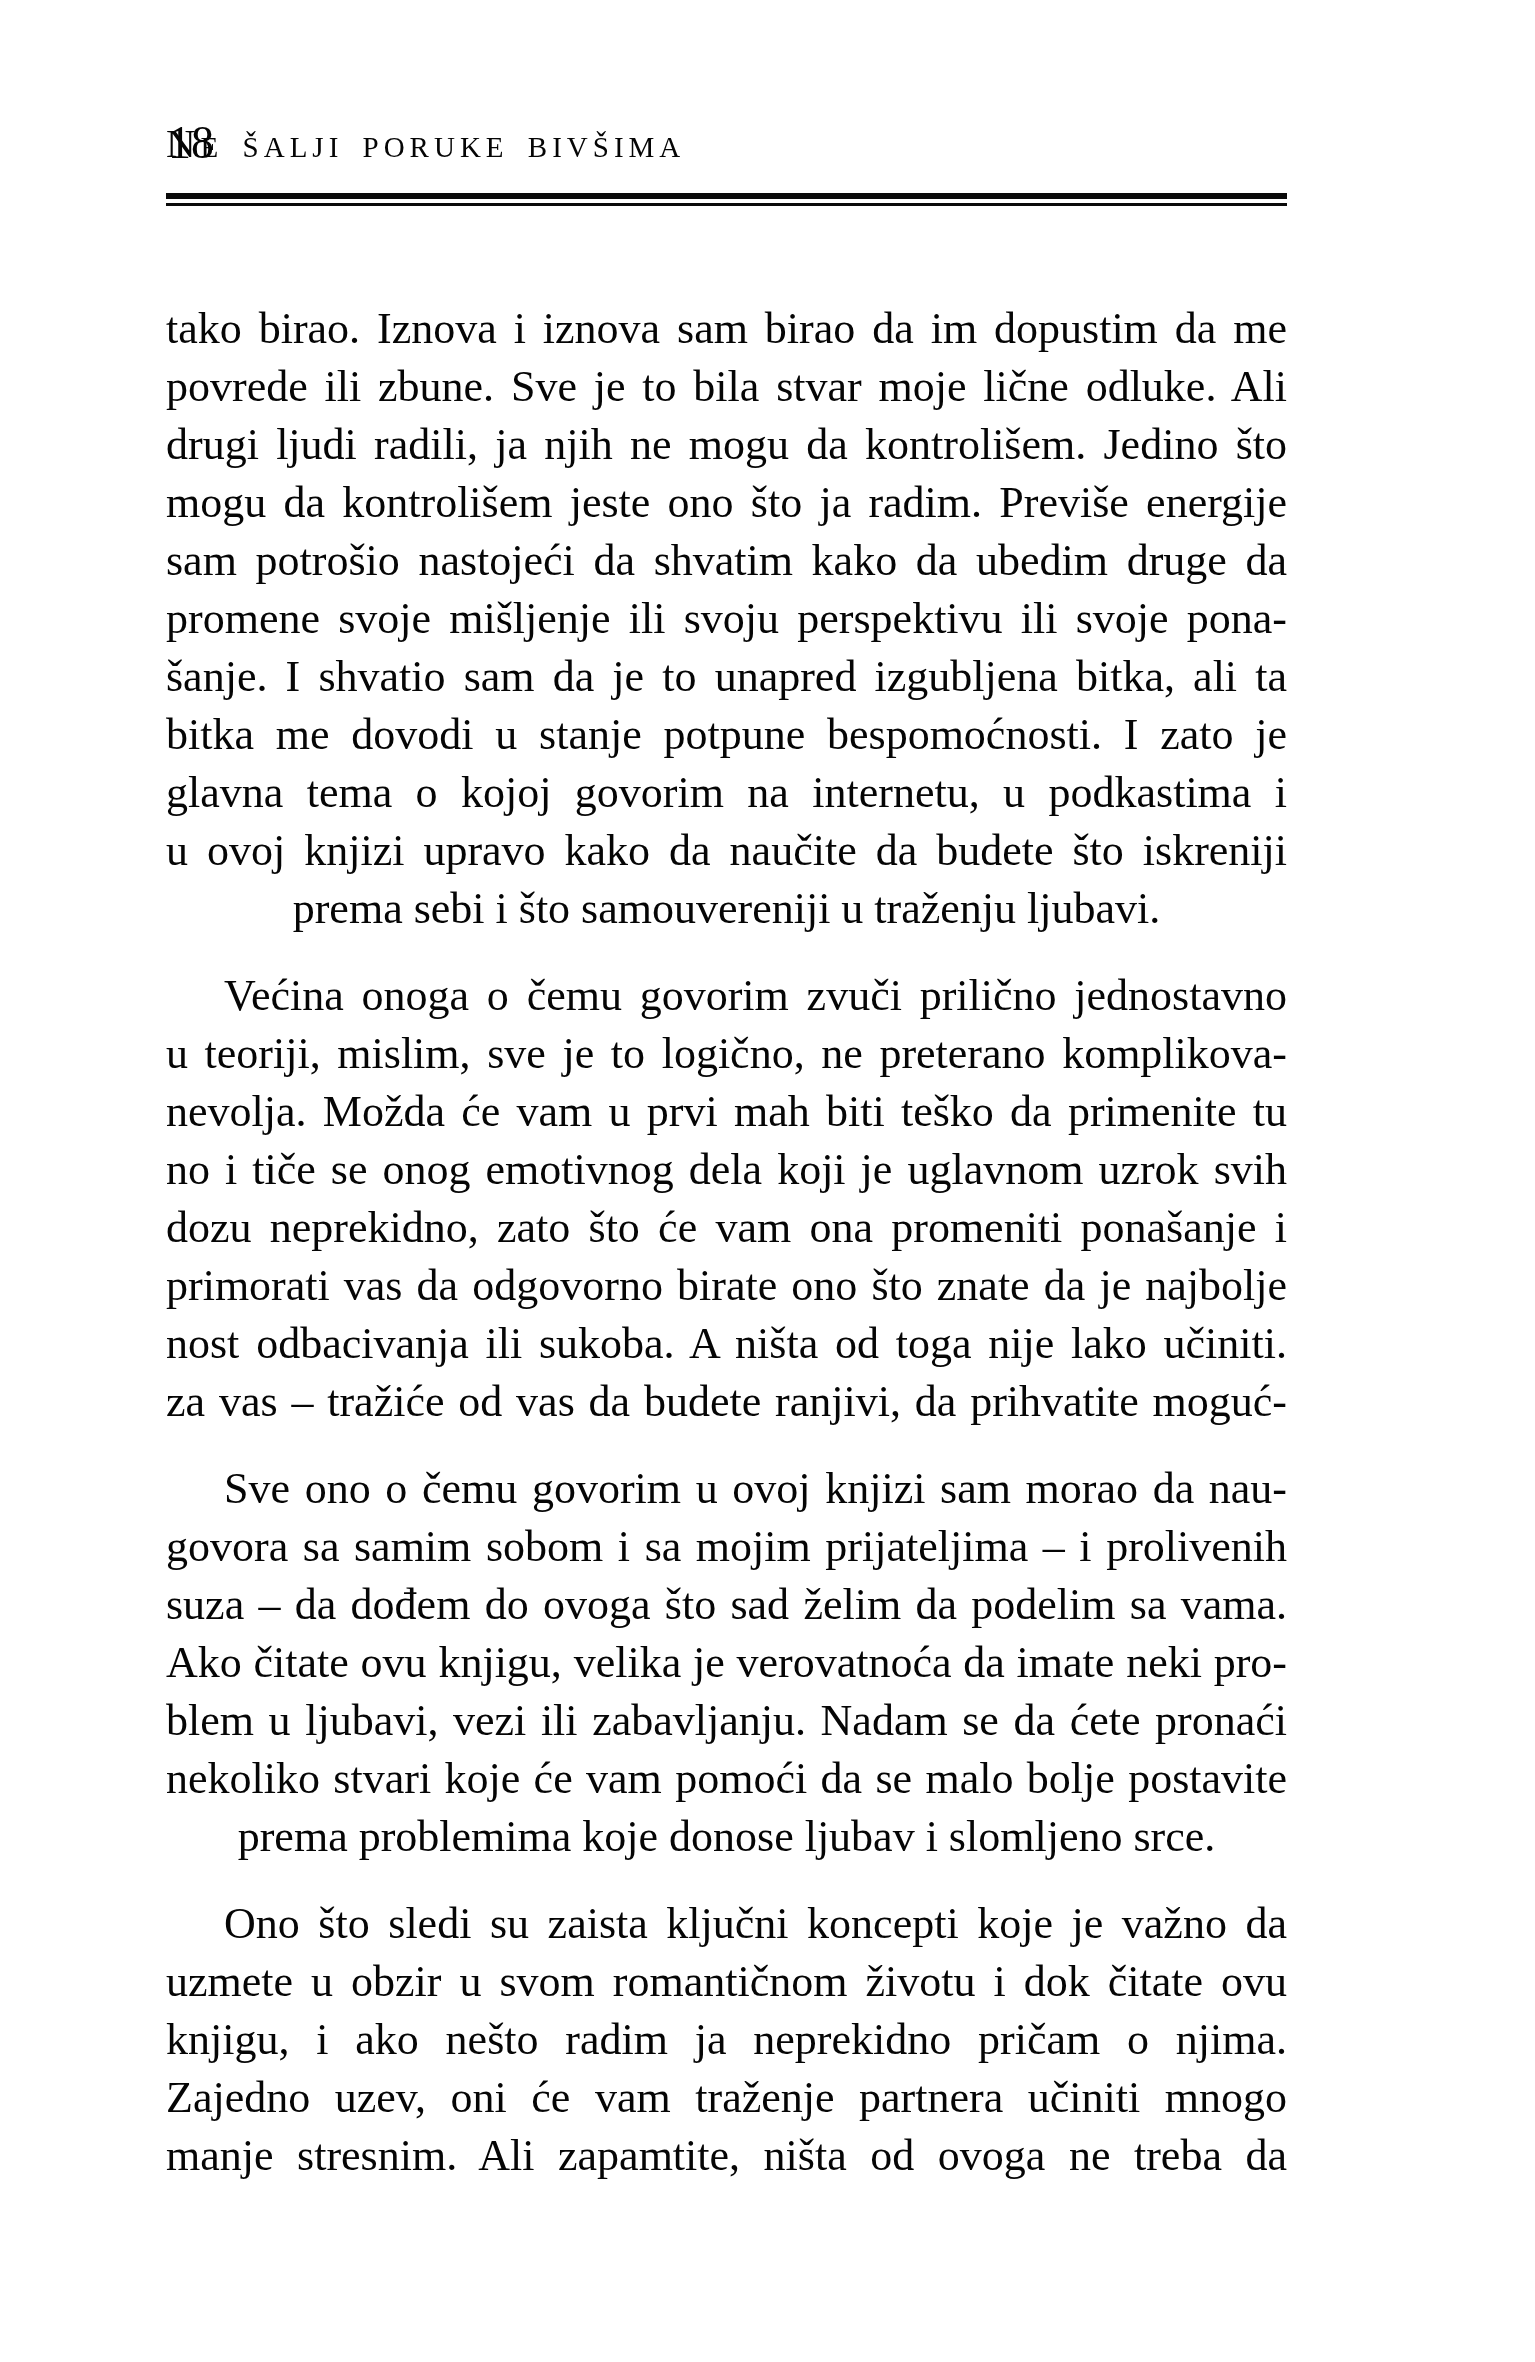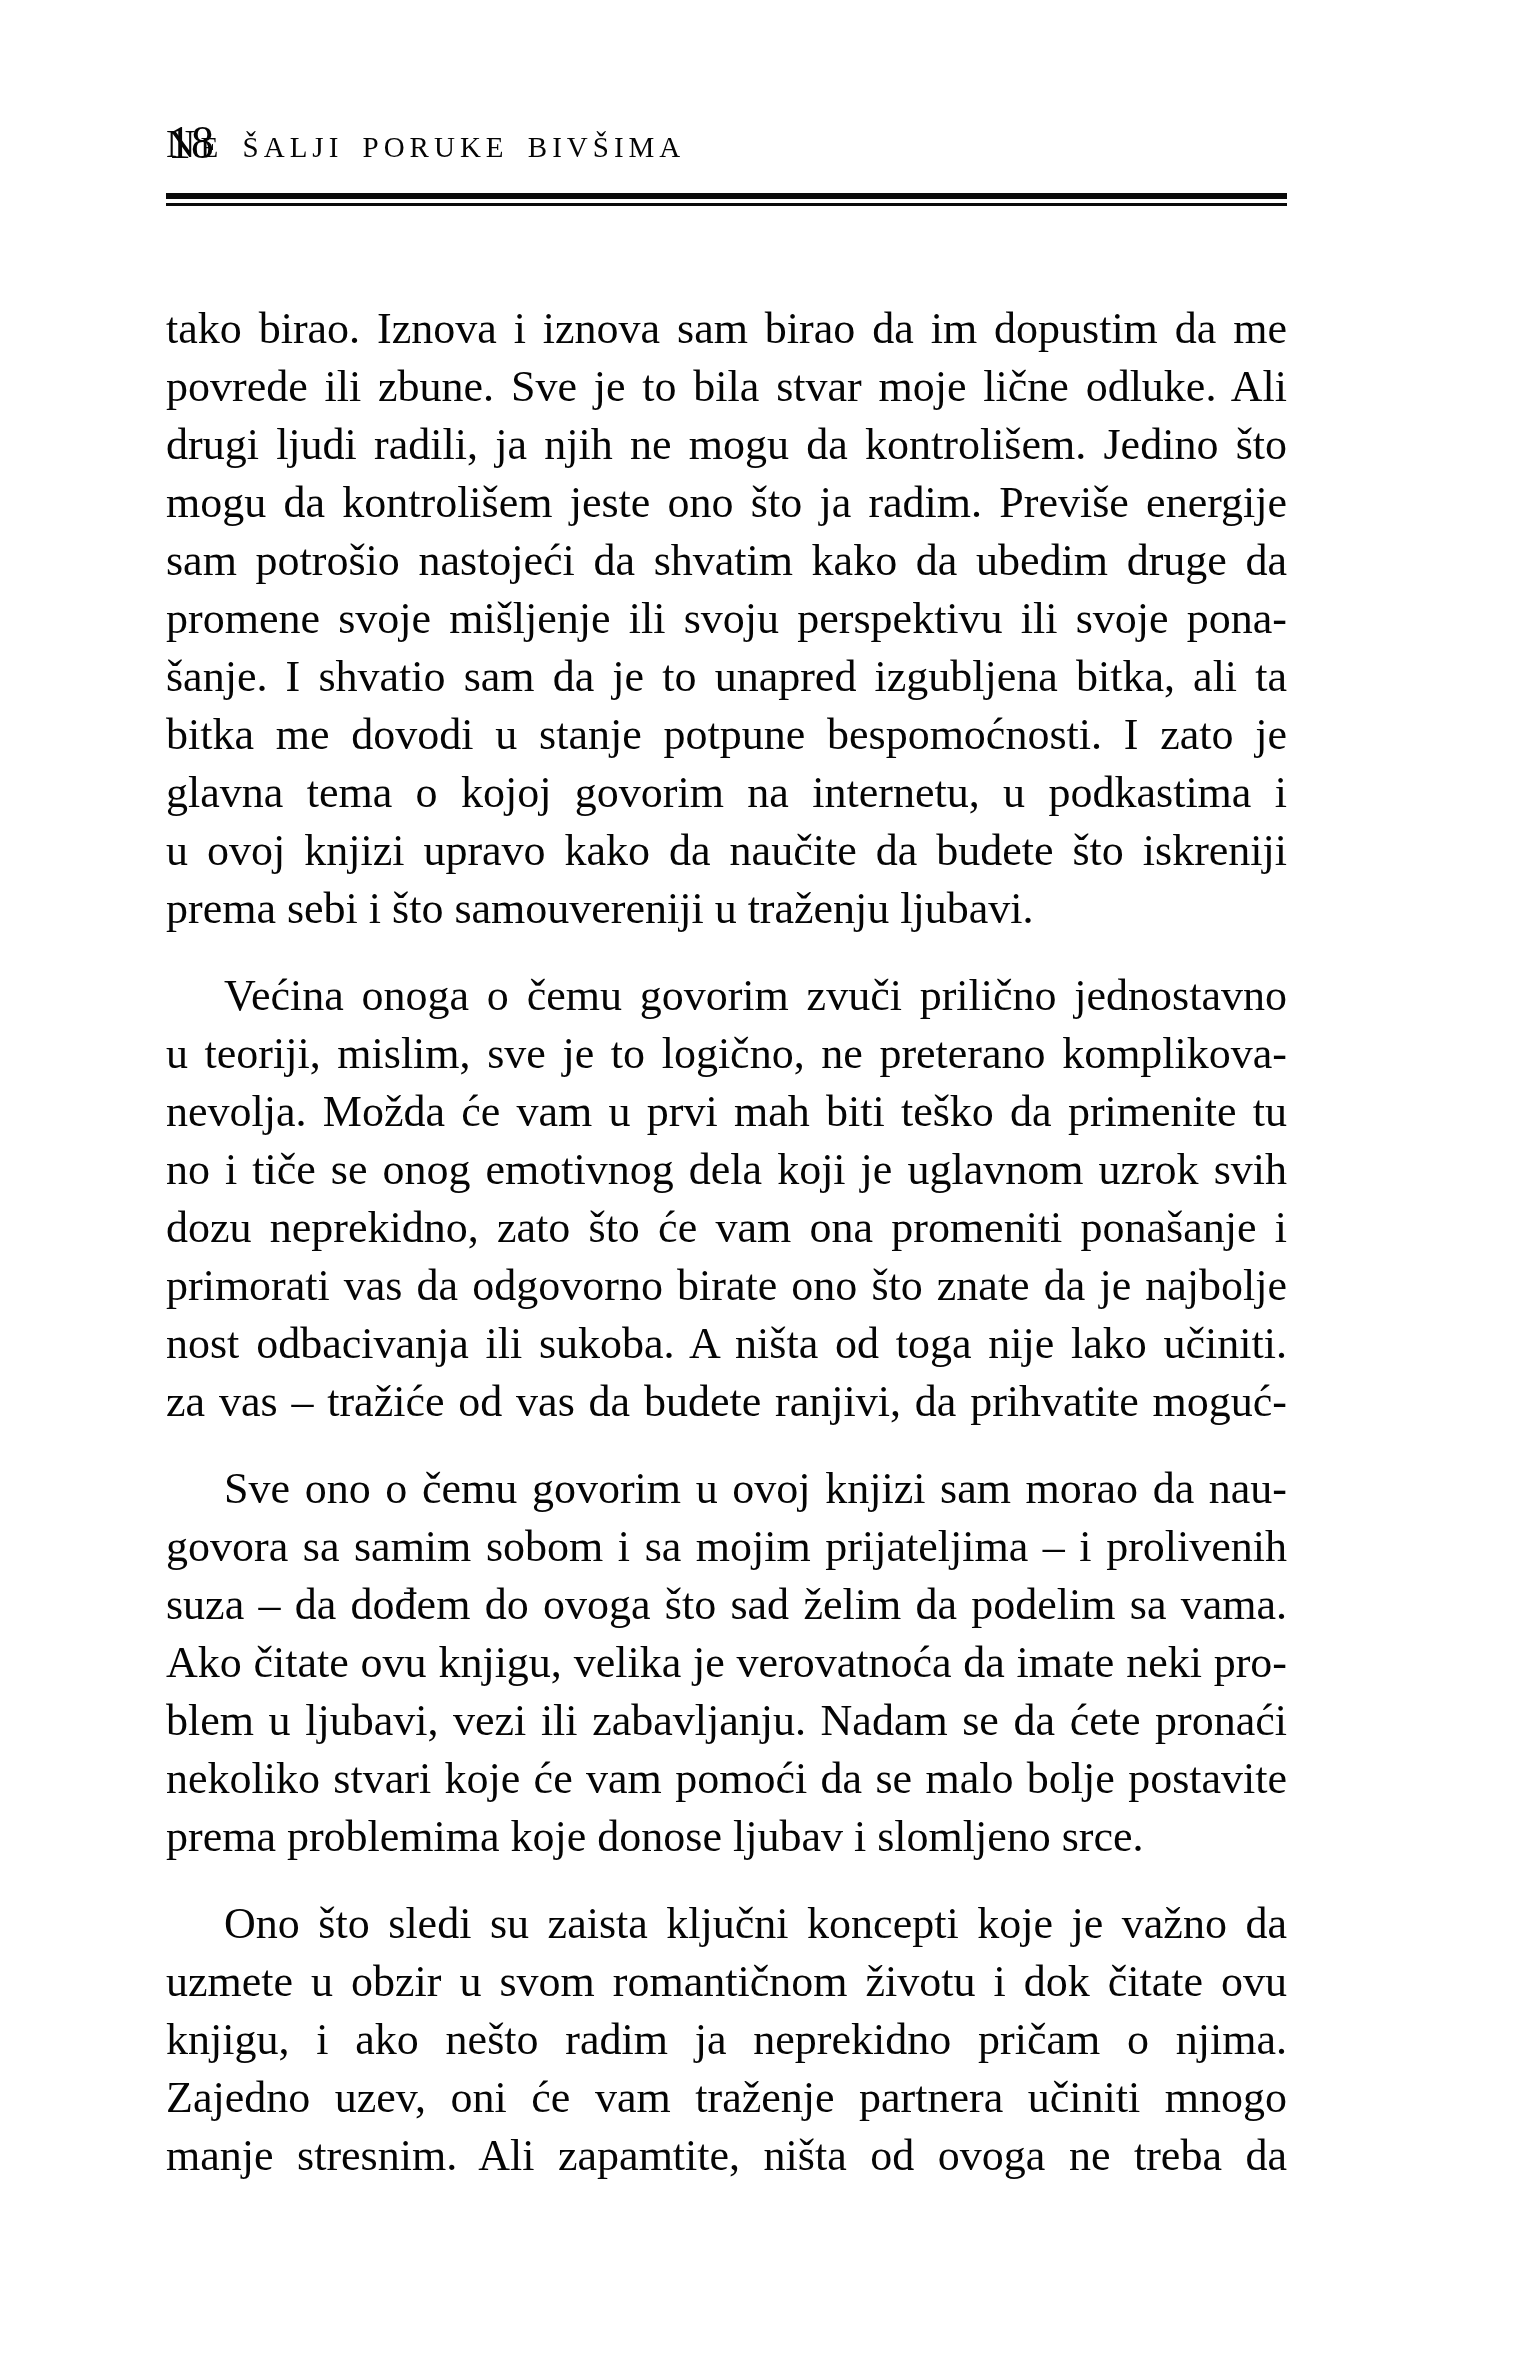--- a/index.html
+++ b/index.html
@@ -50,21 +50,21 @@
     position: absolute;
     left: 166px;
     top: 300px;
     width: 1121px;
     font-size: 44px;
   }
   .line {
     height: 58px;
     line-height: 58px;
     overflow: hidden;
-    text-align: left;
+    text-align: center;
     white-space: normal;
   }
   .line.fill {
     text-align: justify;
     text-align-last: justify;
   }
   .line.indent { text-indent: 58px; margin-top: 29px; }
 </style>
 </head>
 <body>

